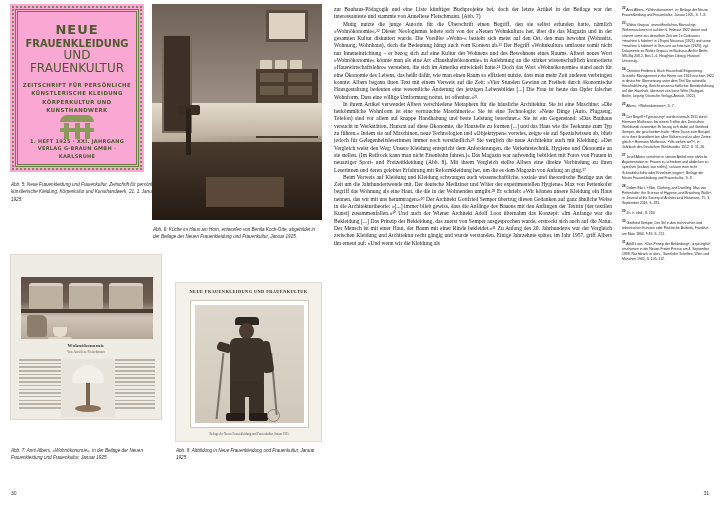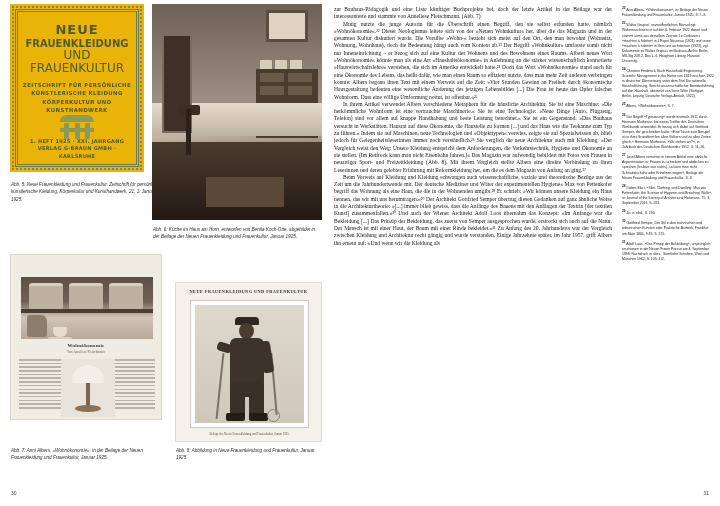--- a/index.html
+++ b/index.html
@@ -15,21 +15,21 @@
   
   .left-page{
     width:330px;height:506px;position:relative;
     padding:0;box-sizing:border-box;
   }
 
   
   .cover-wrap{position:absolute;left:10px;top:4px;width:134px;height:168px;}
   .cover{
     width:100%;height:100%;
-    background:#eab308;
+    background:#f9a8d4;
     box-sizing:border-box;
     padding:6px;
     position:relative;
     font-family:"DejaVu Sans", sans-serif;
   }
   .cover-inner{
     position:absolute;inset:5px;
     border:3px double #6d7c4a;
     box-sizing:border-box;
   }

